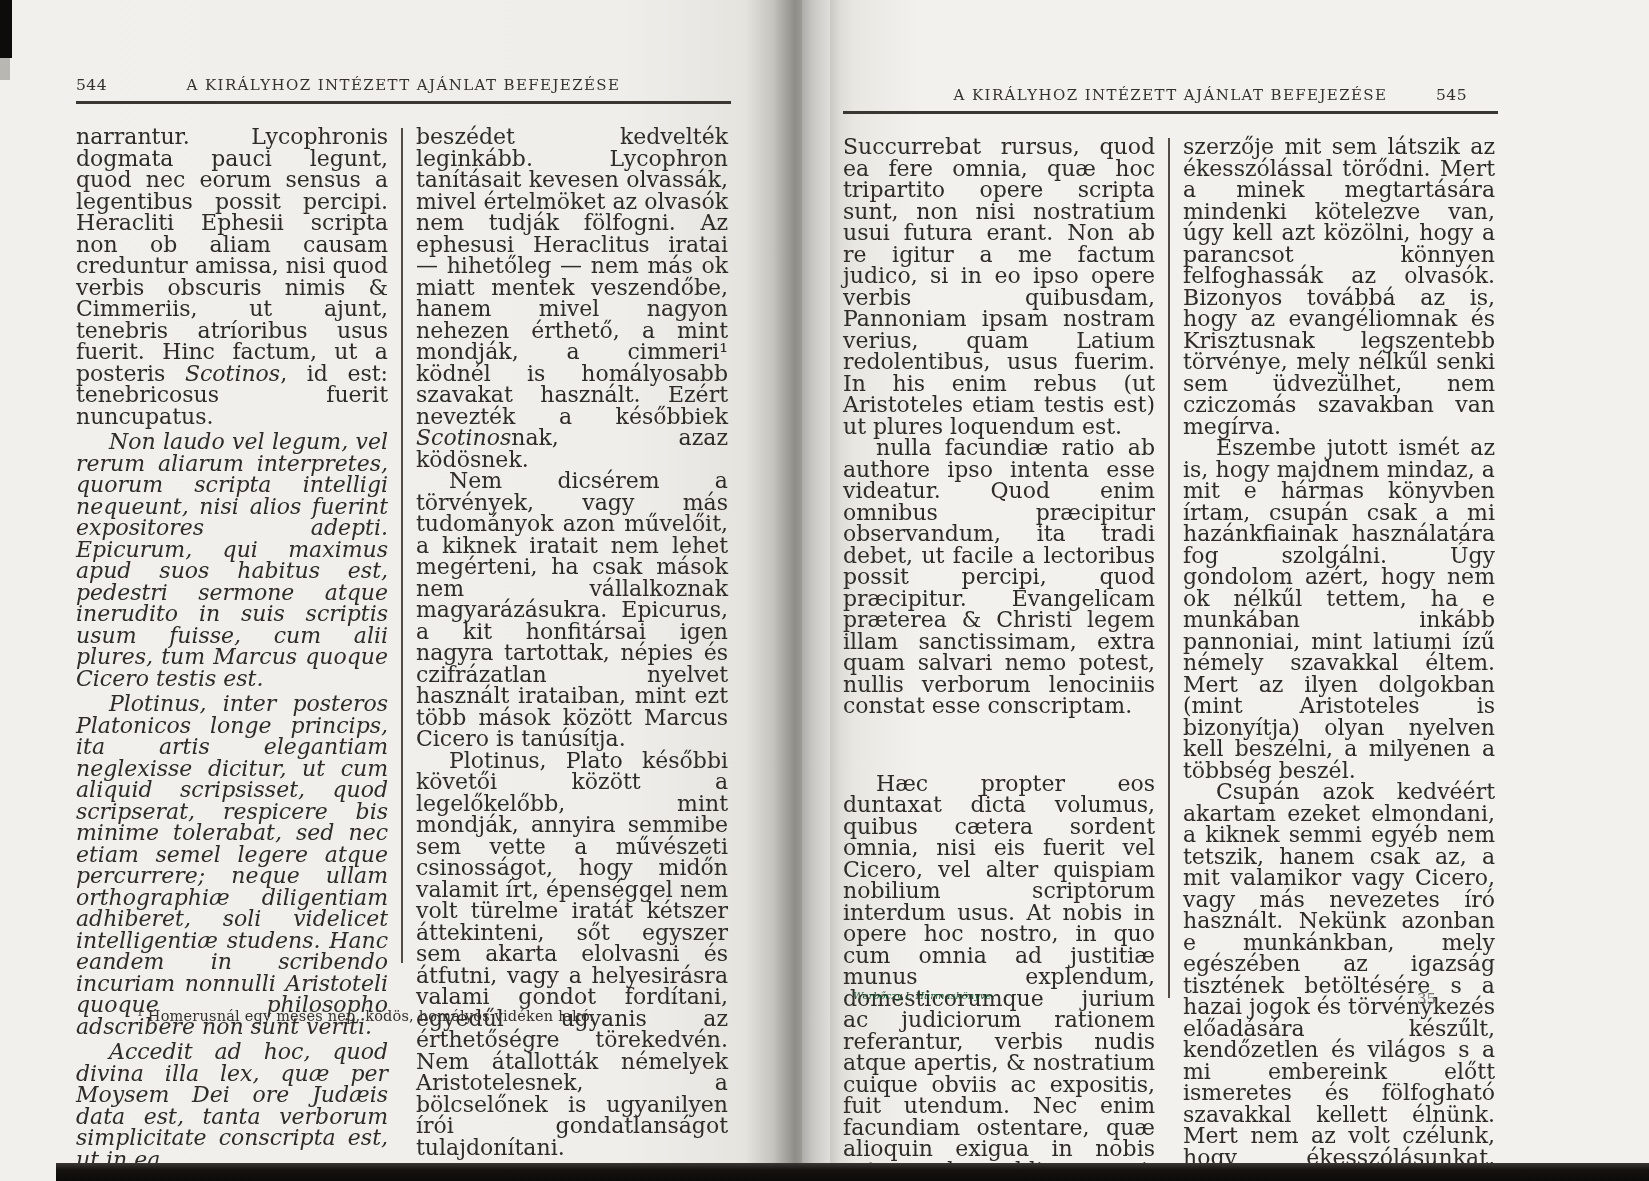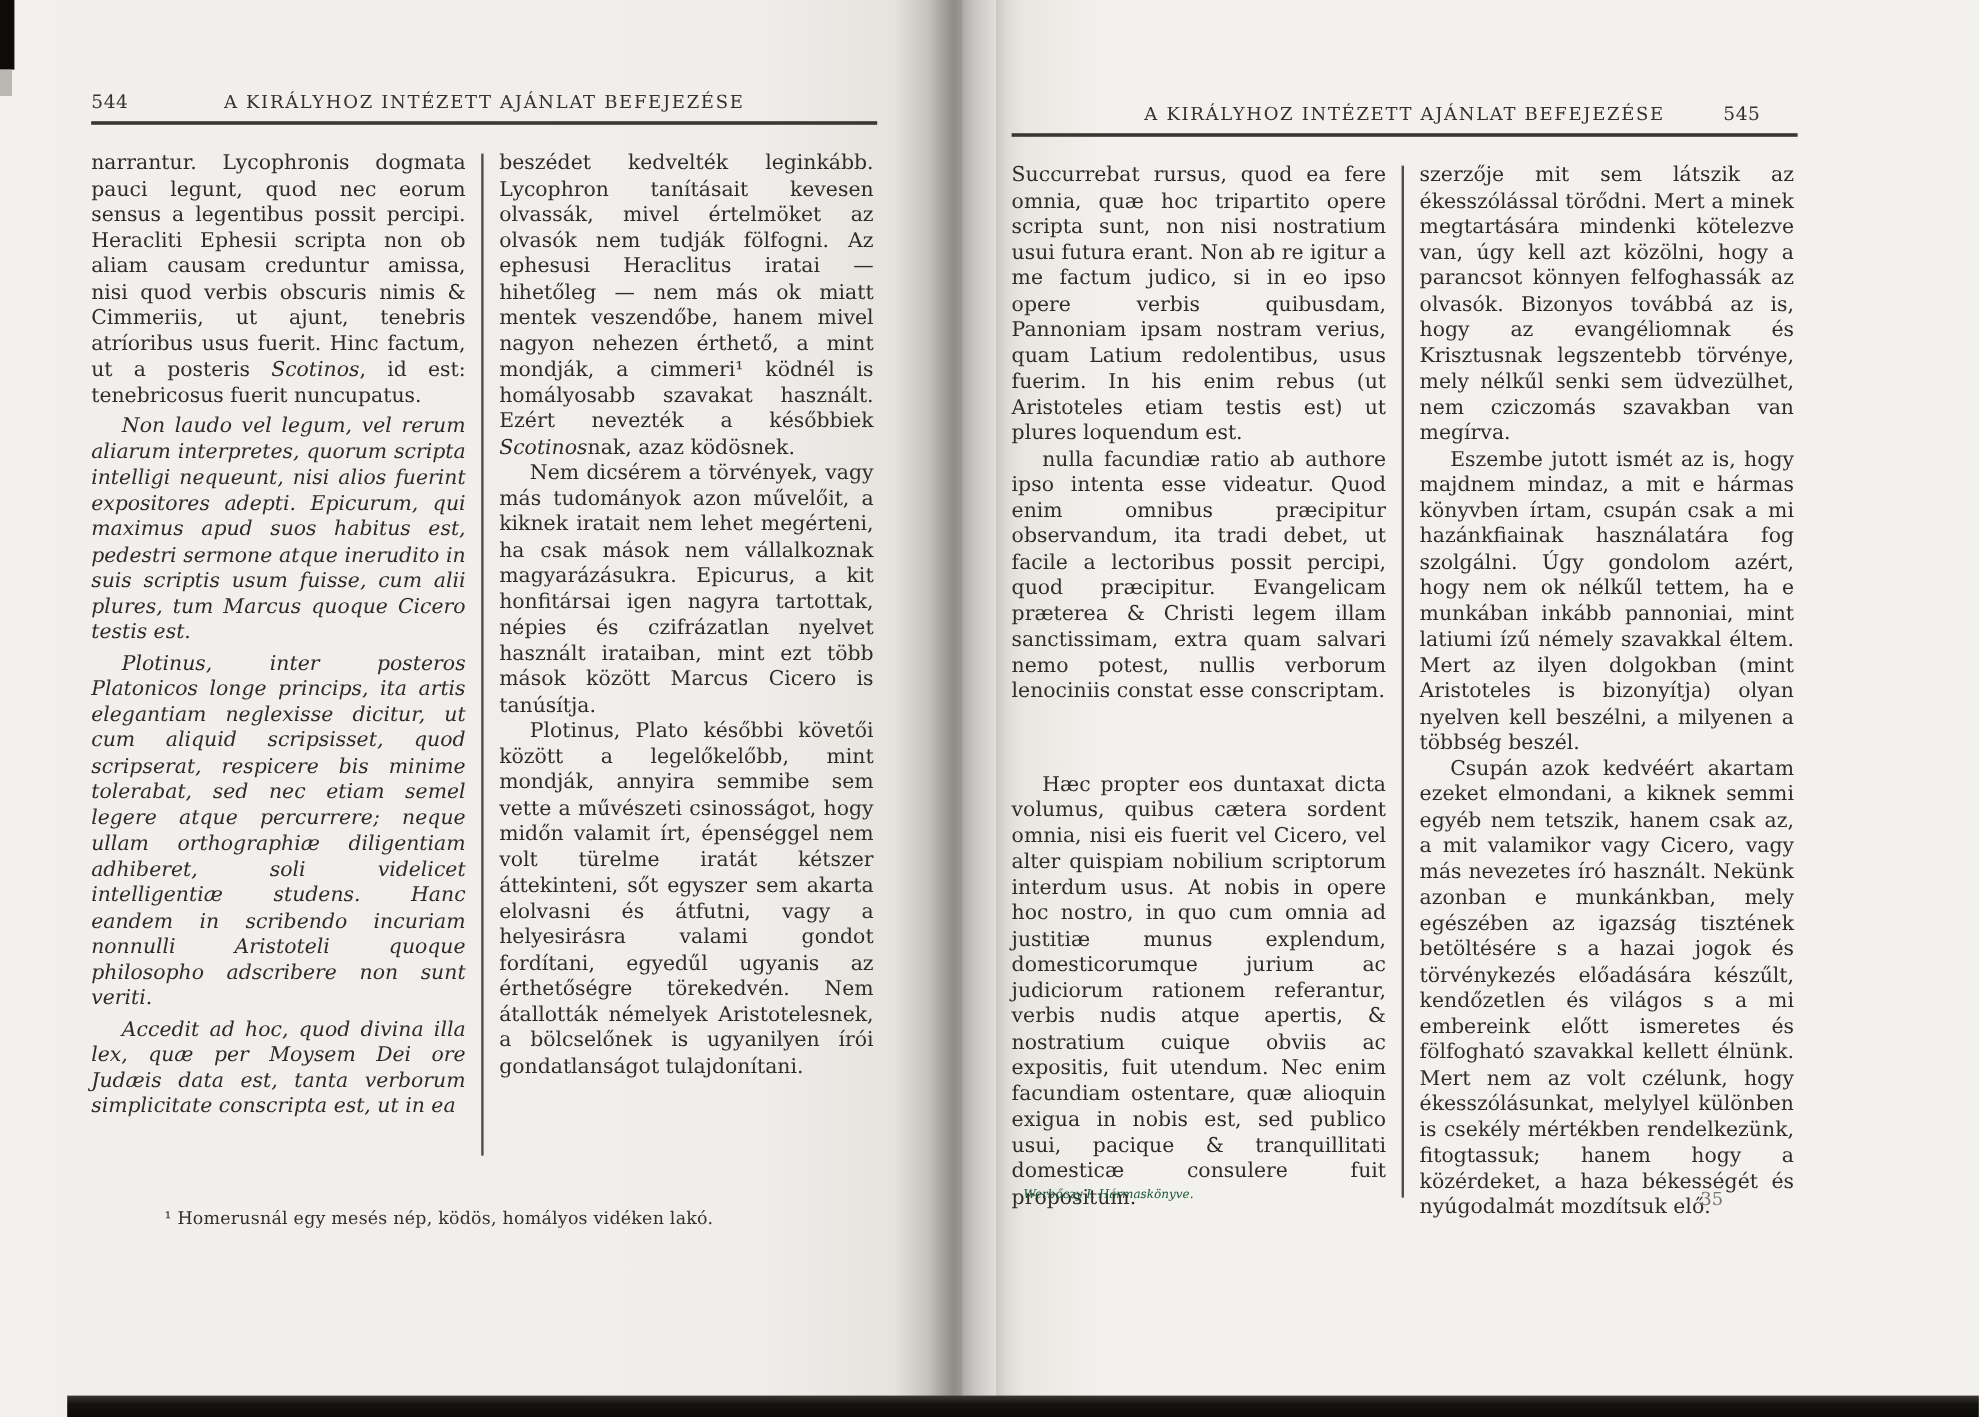--- a/index.html
+++ b/index.html
@@ -27,21 +27,21 @@
     font-size:15px; letter-spacing:1.4px; color:#35322d;
     white-space:nowrap;
   }
   .runhead .edge { width:62px; font-size:15.5px; letter-spacing:.5px; }
   .runhead .edge.right { text-align:left; }
   .runhead .title { flex:1; text-align:center; }
   .rule { border-bottom:3px solid #3a3732; margin-top:7px; }
   .cols { display:flex; margin-top:22px; }
   .col {
     width:312px; text-align:justify;
-    font-size:17px; line-height:21.5px;
+    font-size:22px; line-height:21.5px;
     color:#2f2c28;
   }
   .divider { width:2px; background:#514d45; margin:2px 13px 0 13px; }
   .page-left .divider { height:835px; }
   .page-right .divider { height:860px; }
   .col p { margin:0; }
   .col p + p { text-indent:1.5em; }
   .col-gaps p + p { margin-top:4px;font-style:italic; }
   .col-bigmid p:nth-child(3) { margin-top:56px; }
   .footnote {

